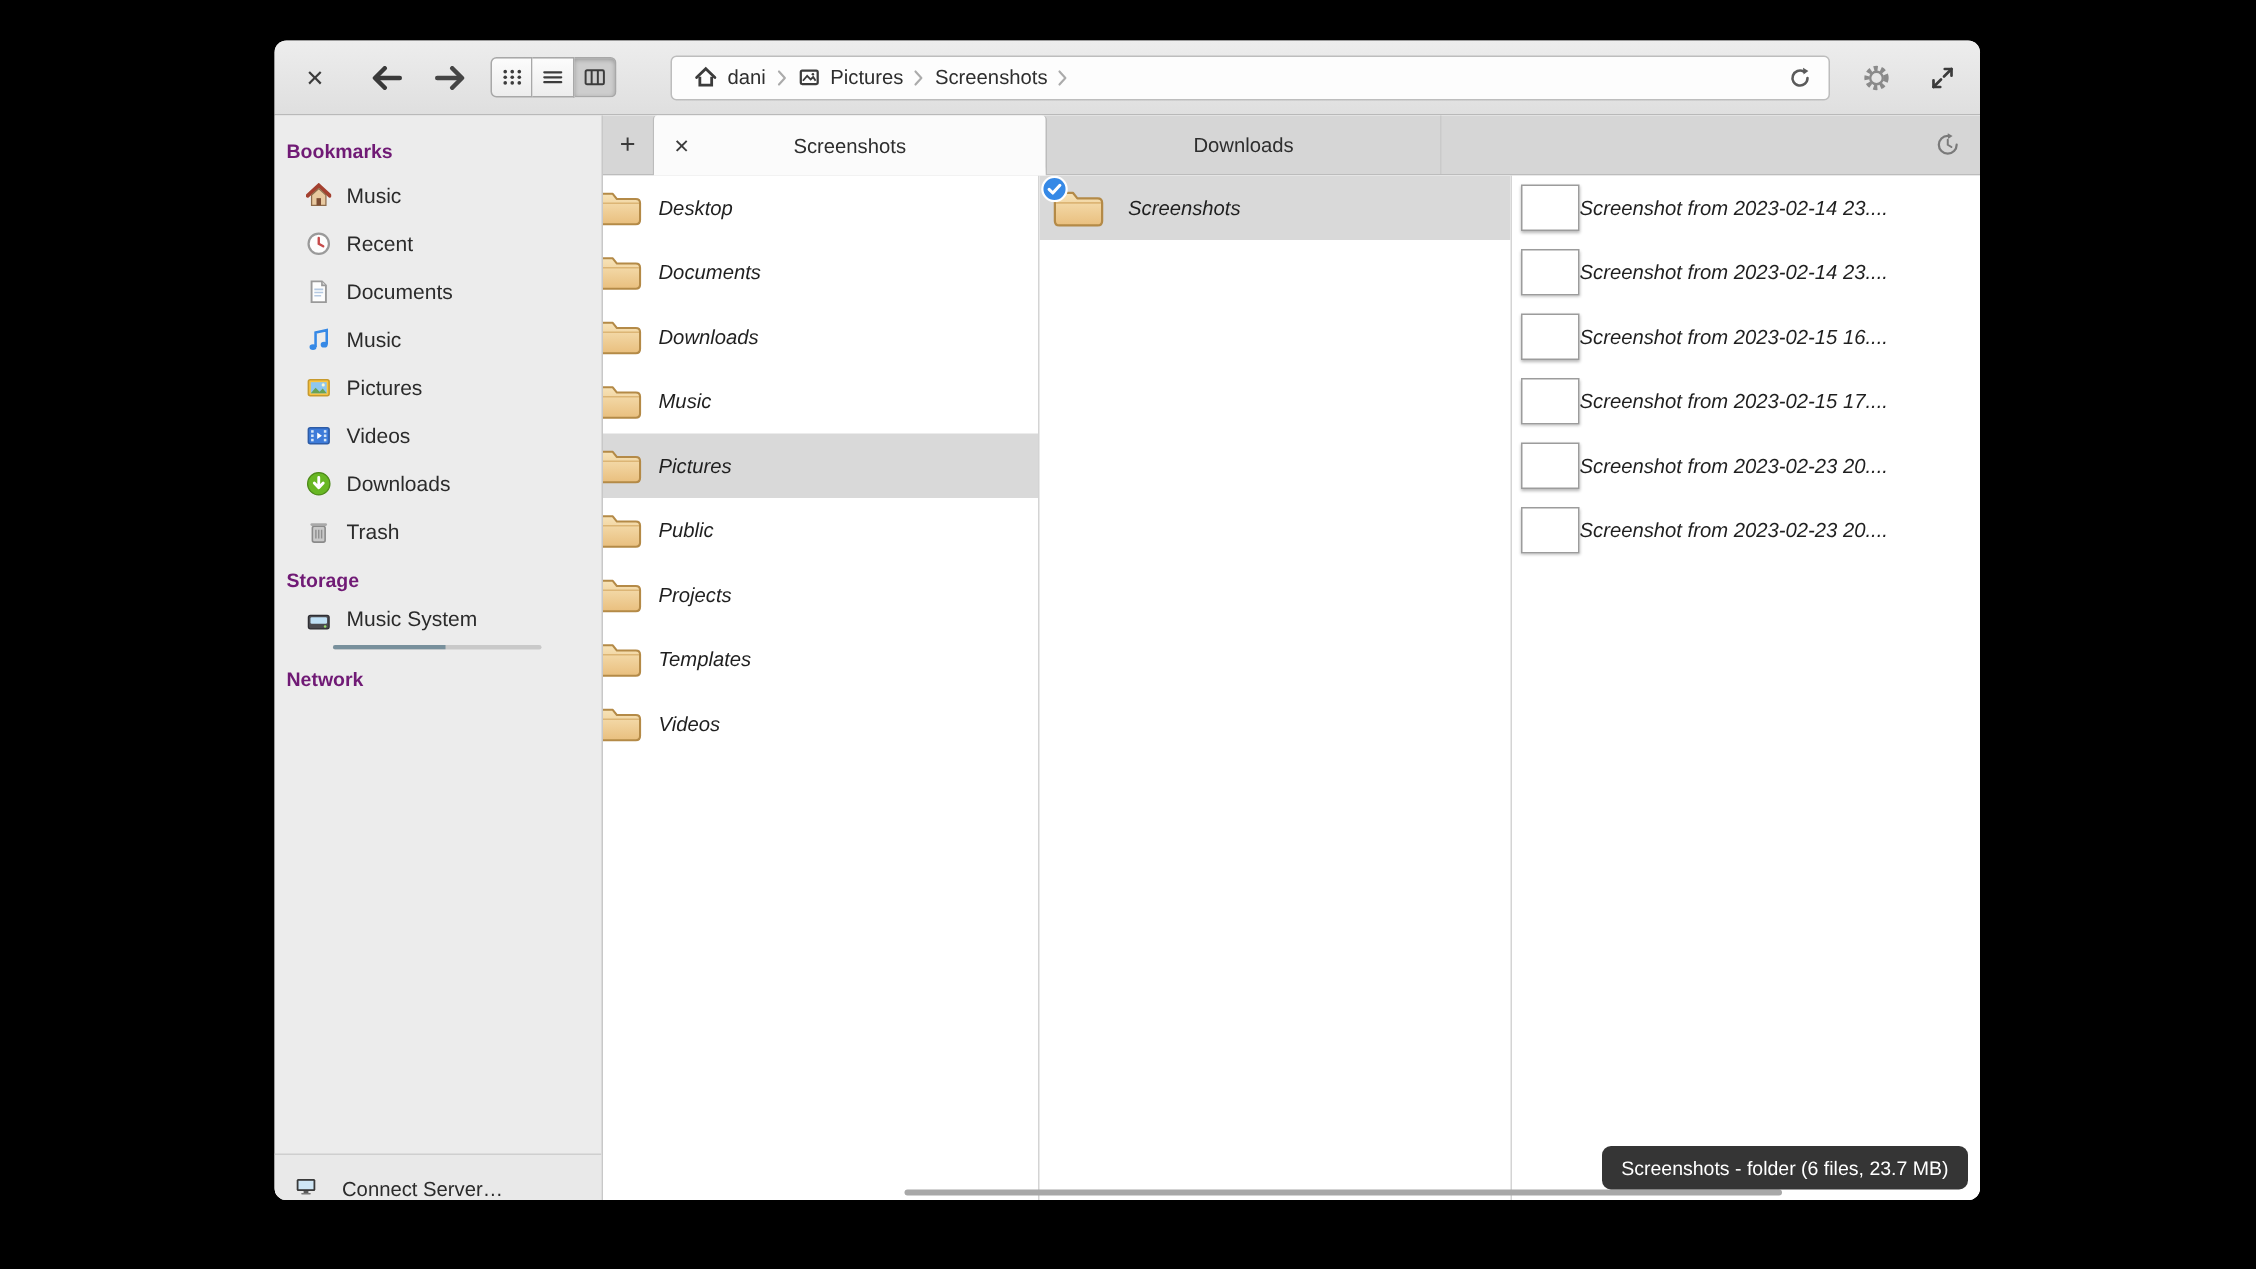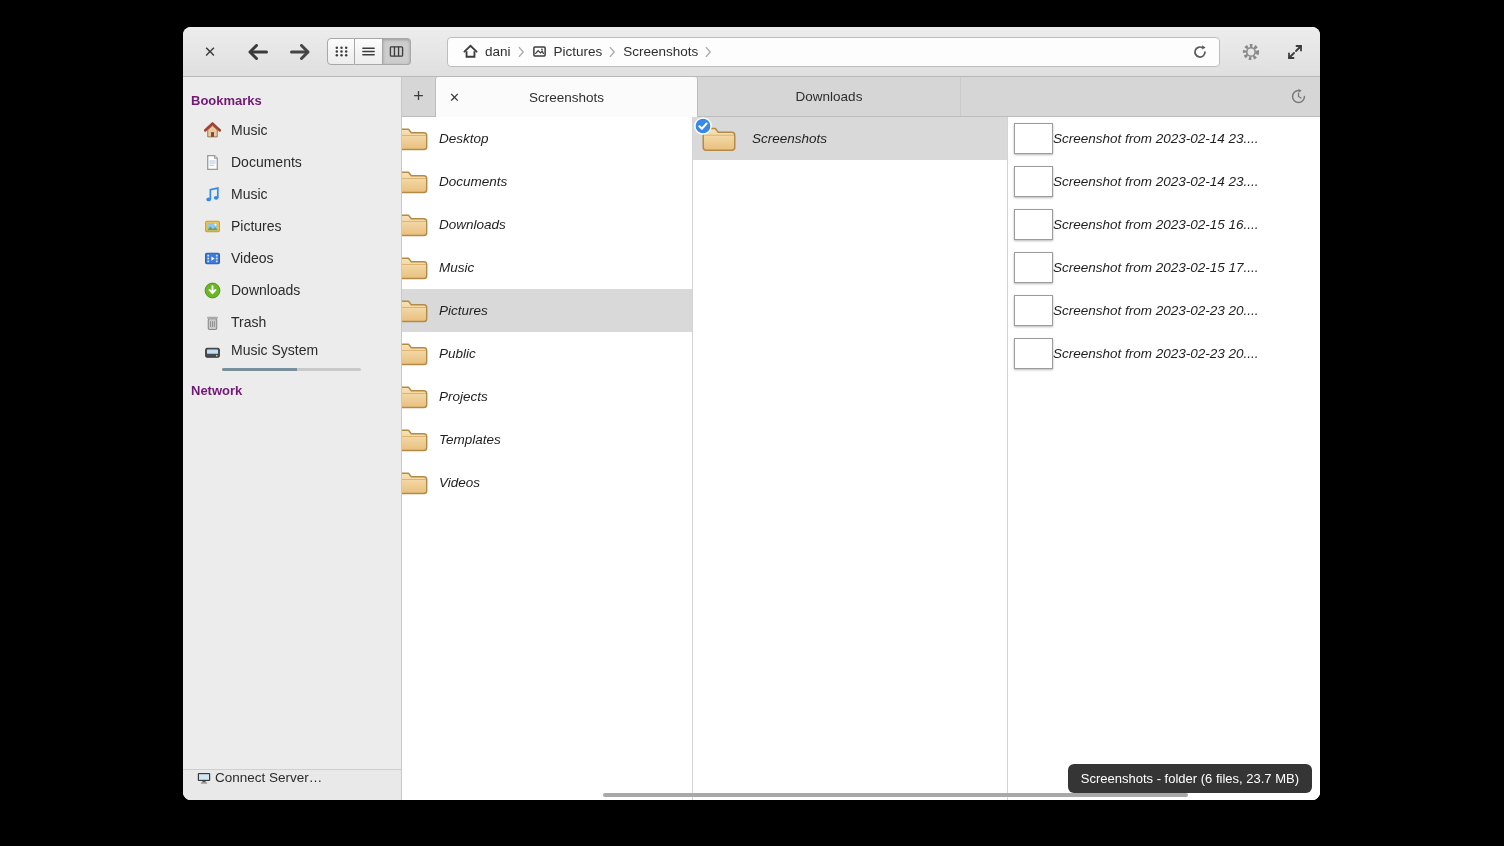--- a/index.html
+++ b/index.html
@@ -74,21 +74,21 @@
   .storage-item { position:relative; height:36px; align-items:flex-start; padding-top:4px; }
   .storage-item .sicon { margin-top:2px; }
   .usagebar {
     position:absolute; left:39px; right:40px; bottom:3px; height:3px;
     background:#c9c9c9; border-radius:2px; overflow:hidden;
   }
   .usagefill { display:block; height:100%; width:54%; background:#78909c; }
   .connect {
     position:absolute; left:0; right:0; bottom:0; height:31px;
     border-top:1px solid #cfcfcf; background:#e9e9e9;
-    display:flex; align-items:flex-start; gap:2px; padding-left:13px;
+    display:flex; align-items:flex-end; gap:15px; padding-left:13px;
     font-size:13.5px; color:#2b2b2b;
   }
 
   
   .content { flex:1; display:flex; flex-direction:column; position:relative; min-width:0; background:#fff; }
 
   
   .tabbar {
     flex:0 0 40px; height:40px; background:#d6d6d6;
     border-bottom:1px solid #bcbcbc; display:flex; align-items:stretch;
@@ -378,20 +378,28 @@
         <span class="sicon">
             <svg class="ic17">
               <use href="#i-home"></use>
             </svg>
           </span>
         <span>Music</span>
       </div>
       <div class="side-item">
         <span class="sicon">
             <svg class="ic17">
+              <use href="#i-recent"></use>
+            </svg>
+          </span>
+        <span>Recent</span>
+      </div>
+      <div class="side-item">
+        <span class="sicon">
+            <svg class="ic17">
               <use href="#i-doc"></use>
             </svg>
           </span>
         <span>Documents</span>
       </div>
       <div class="side-item">
         <span class="sicon">
             <svg class="ic17">
               <use href="#i-music"></use>
             </svg>
@@ -424,20 +432,21 @@
       </div>
       <div class="side-item">
         <span class="sicon">
             <svg class="ic17">
               <use href="#i-trash"></use>
             </svg>
           </span>
         <span>Trash</span>
       </div>
 
+      <div class="side-title">Storage</div>
       <div class="side-item storage-item">
         <span class="sicon">
             <svg class="ic17">
               <use href="#i-drive"></use>
             </svg>
           </span>
         <span>Music System</span>
         <span class="usagebar">
             <span class="usagefill"></span>
           </span>

